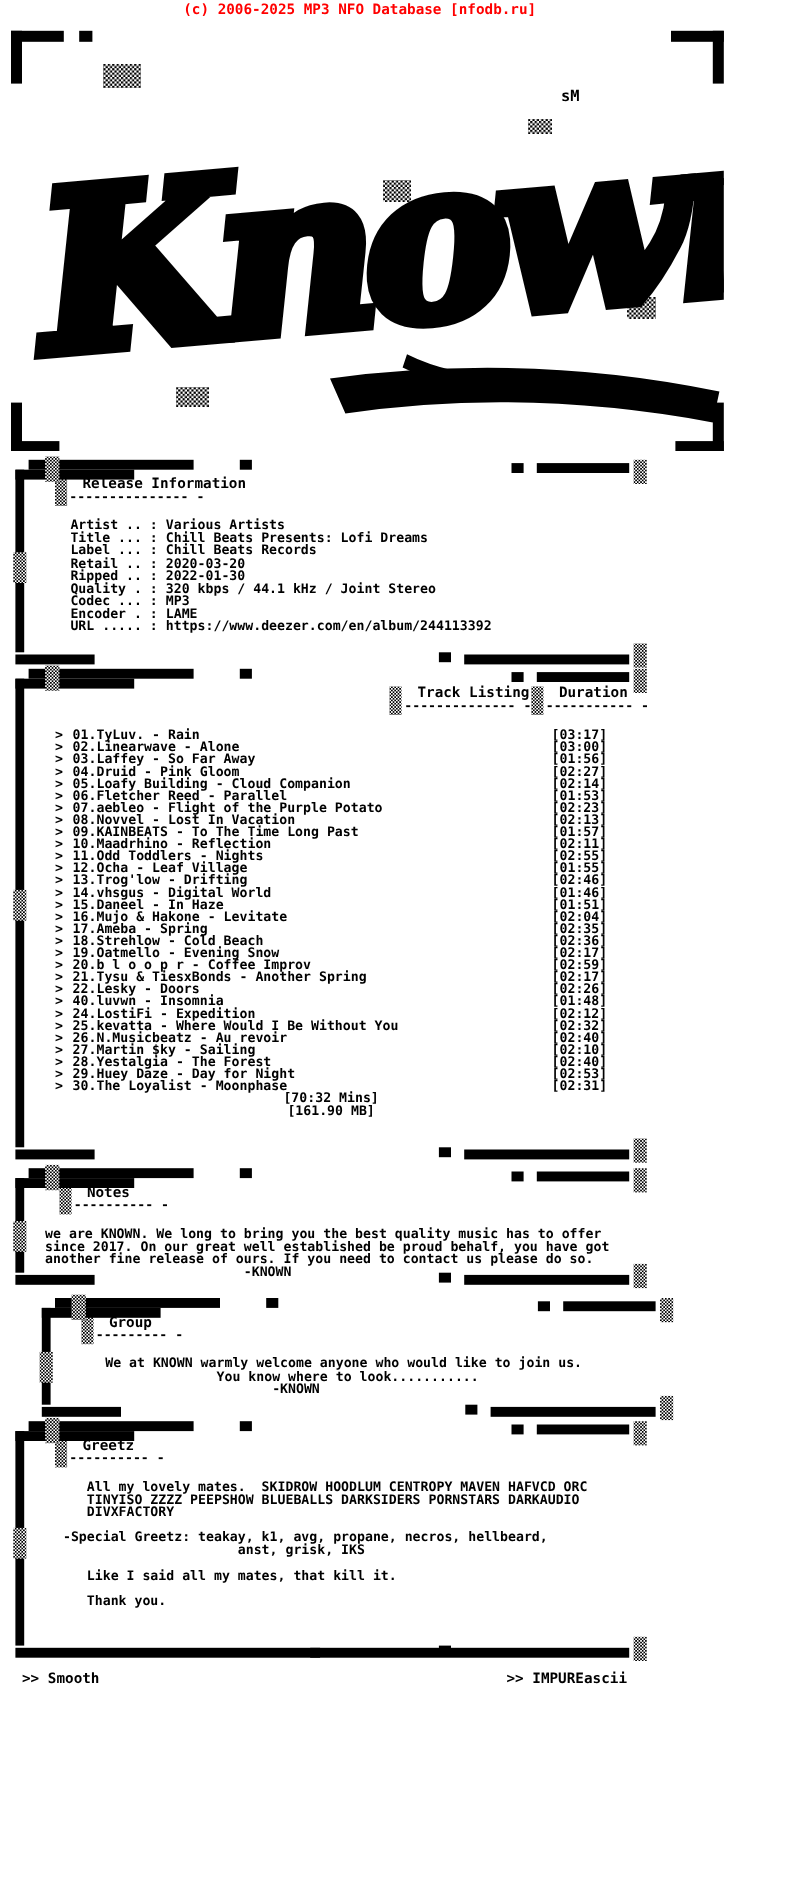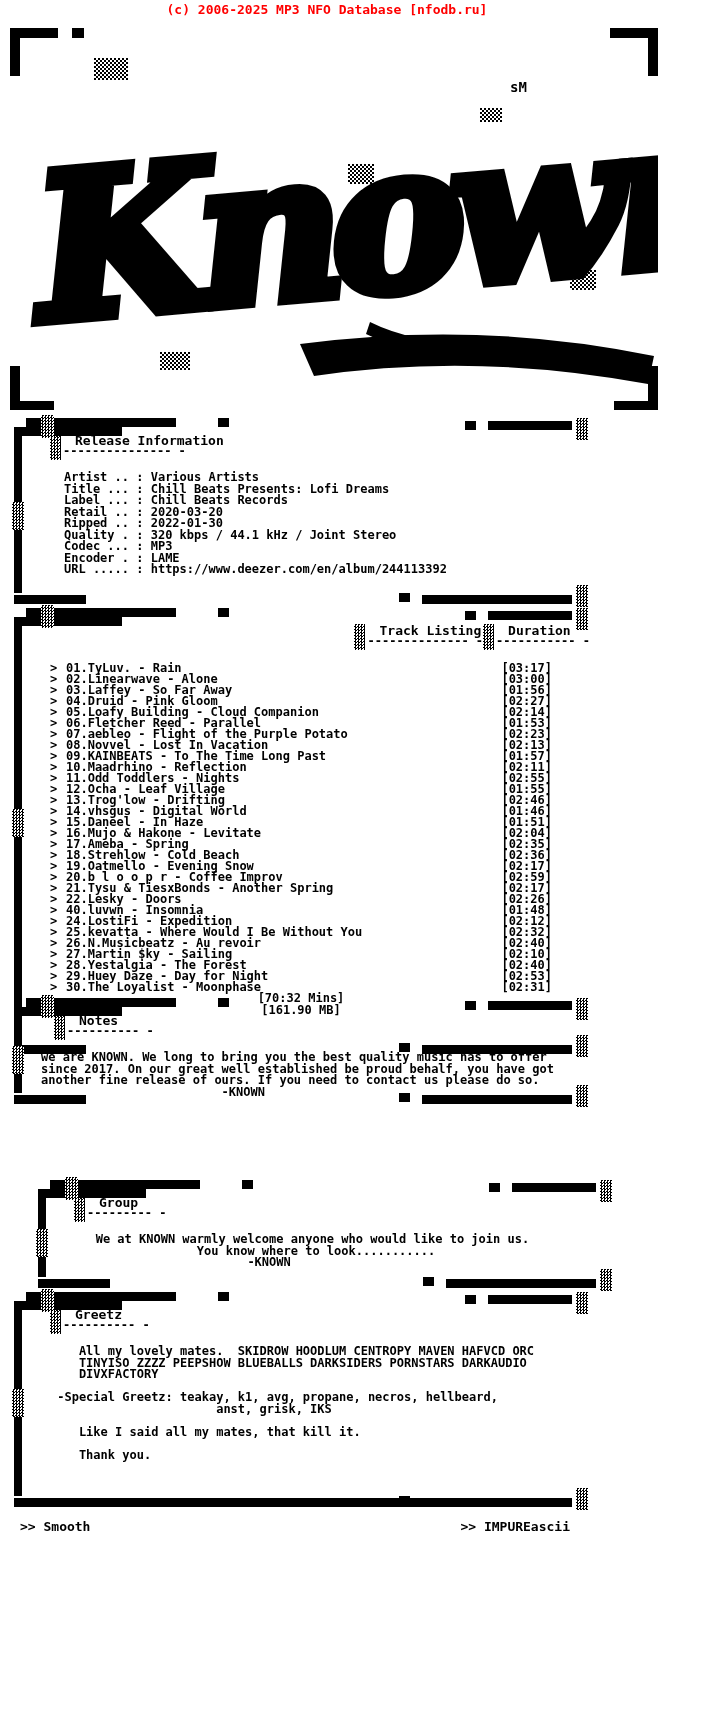--- a/index.html
+++ b/index.html
@@ -183,21 +183,21 @@
       <div class="dz dith-lb"></div>
       <div class="dc bl"></div>
       <div class="dc trsq"></div>
       <div class="dc tr1"></div>
       <div class="dz dith-tr"></div>
       <div class="dc br1"></div>
       <div class="dc brsq"></div>
       <div class="dz dith-br"></div>
     </section>
 
-  <section class="nfo-box" id="notes-box" style="top:998px;left:14px;width:630px;height:106px;padding-left:40px;">
+  <section class="nfo-box" id="notes-box" style="top:1062px;left:14px;width:630px;height:106px;padding-left:40px;">
     <div class="sec-head">
       <span class="vdith"></span>
       <div>
         <div class="sec-title">Notes</div>
         <div class="sec-rule">---------- -</div>
       </div>
     </div>
     <div class="body-lines notes-shift" id="notes-lines">
         <div class="ln">we are KNOWN. We long to bring you the best quality music has to offer</div>
         <div class="ln">since 2017. On our great well established be proud behalf, you have got</div>

